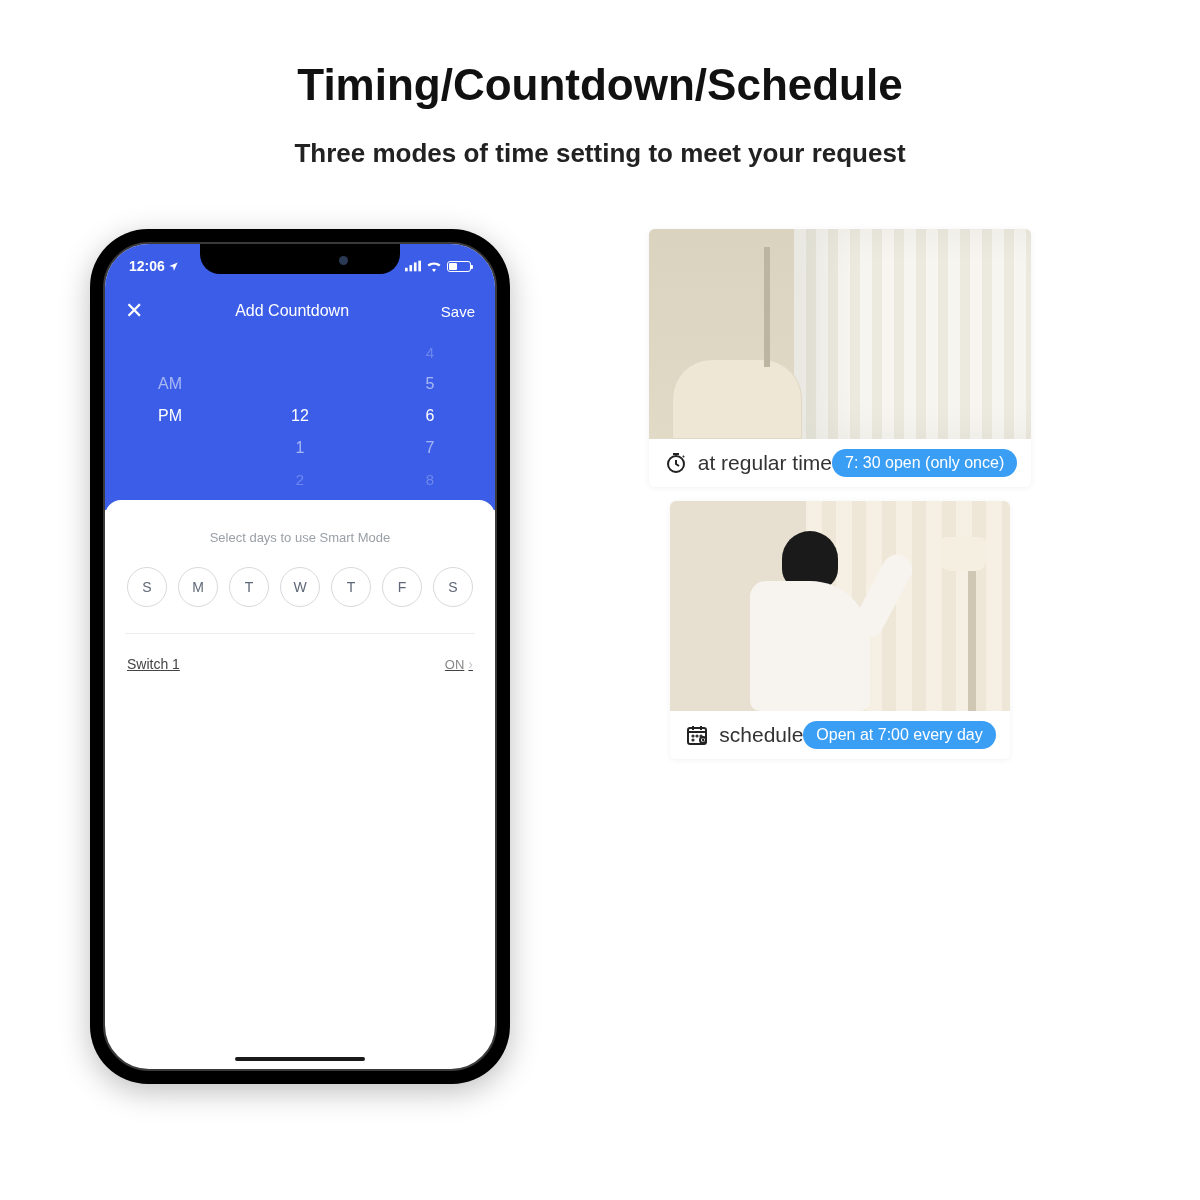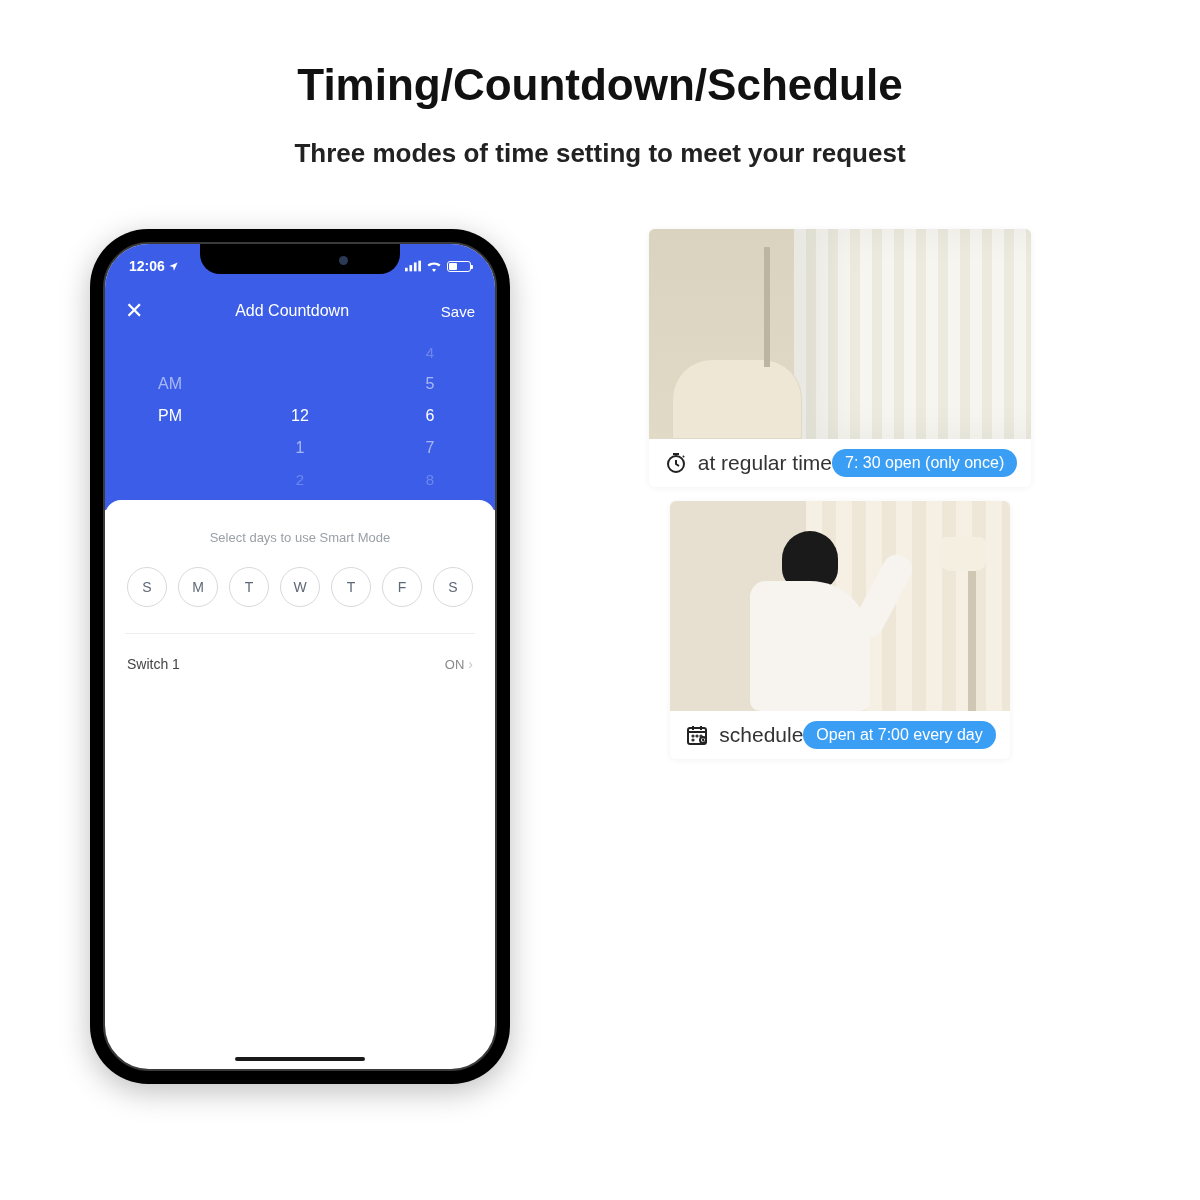--- a/index.html
+++ b/index.html
@@ -26,21 +26,21 @@
   .picker { background: #3b5de7; color: #fff; padding: 6px 0 22px; position:relative; }
   .picker-rows { display: flex; flex-direction: column; gap: 14px; }
   .picker-row { display: grid; grid-template-columns: 1fr 1fr 1fr; text-align: center; font-size: 18px; }
   .picker-row.faded { opacity: .25; font-size: 15px; }
   .picker-row.dim { opacity: .55; font-size: 16px; }
   .picker-row.sel { font-weight: 500; font-size: 16px; }
   .sheet { background: #fff; border-top-left-radius: 16px; border-top-right-radius: 16px; margin-top: -10px; padding: 30px 20px 0; position: relative; z-index: 2; }
   .sheet-title { text-align: center; font-size: 13px; color: #9aa0a6; margin-bottom: 22px; }
   .days-row { display: flex; justify-content: space-between; gap: 4px; padding: 0 2px 26px; border-bottom: 1px solid #eee; }
   .day-circle { width: 40px; height: 40px; border-radius: 50%; border: 1px solid #d7d9dd; display: flex; align-items: center; justify-content: center; font-size: 14px; color: #5f6877; background:#fff; }
-  .switch-row { display: flex; justify-content: space-between; align-items: center; padding: 22px 2px; font-size: 14px; color: #444; }
+  .switch-row { display: flex; justify-content: space-between; align-items: center; padding: 22px 2px; font-size: 14px; color: #444; text-decoration: underline; }
   .switch-right { color: #888; font-size: 13px; display:flex; align-items:center; gap:4px;}
   .chev { color:#c4c8cf; font-size:14px;}
   .phone-blank { flex:1; background:#fff;}
   .home-bar{position:absolute; bottom:8px; left:50%; transform:translateX(-50%); width:130px; height:4px; border-radius:3px; background:#000; opacity:.9;}
   
   .right-col { flex: 1; display: flex; flex-direction: column; gap: 14px; align-items: center; }
   .card { border-radius: 6px; overflow: hidden; box-shadow: 0 1px 6px rgba(0,0,0,.06); background:#fff;}
   .card-img { height: 210px; position: relative; overflow:hidden;}
   .card-footer { display: flex; justify-content: space-between; align-items: center; padding: 10px 14px; background: #fff; }
   .card-label { display: flex; align-items: center; gap: 9px; font-size: 21px; color: #333; font-weight: 500; }

